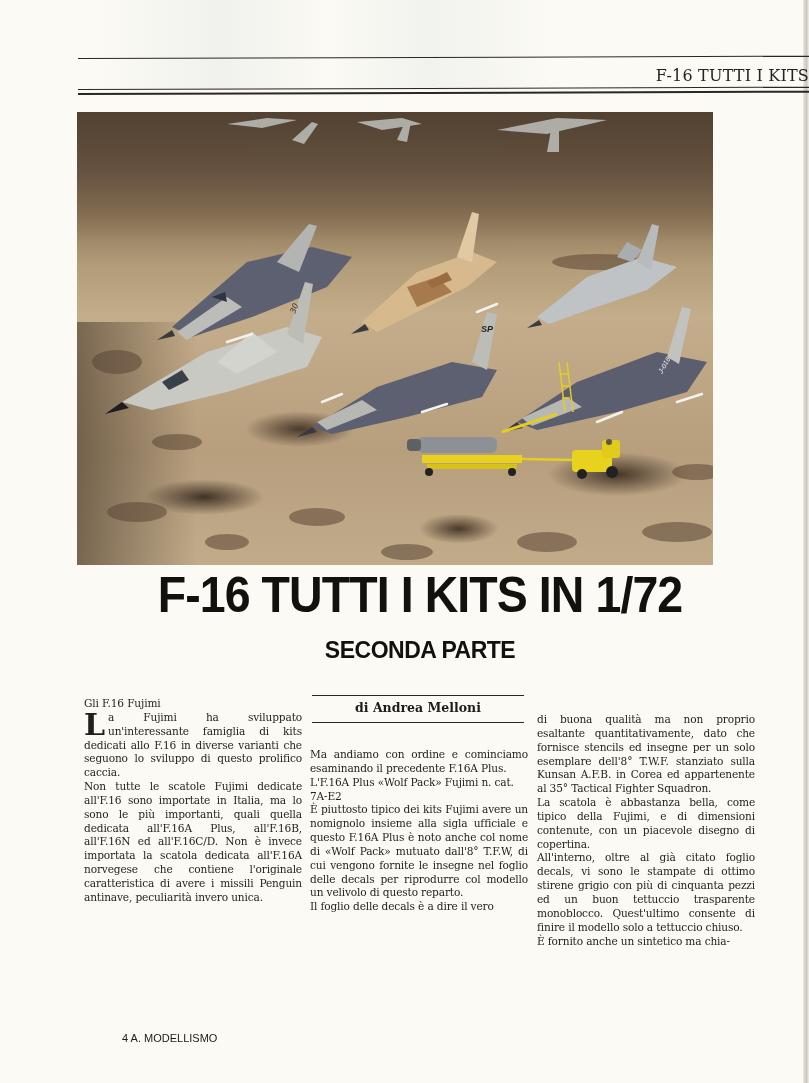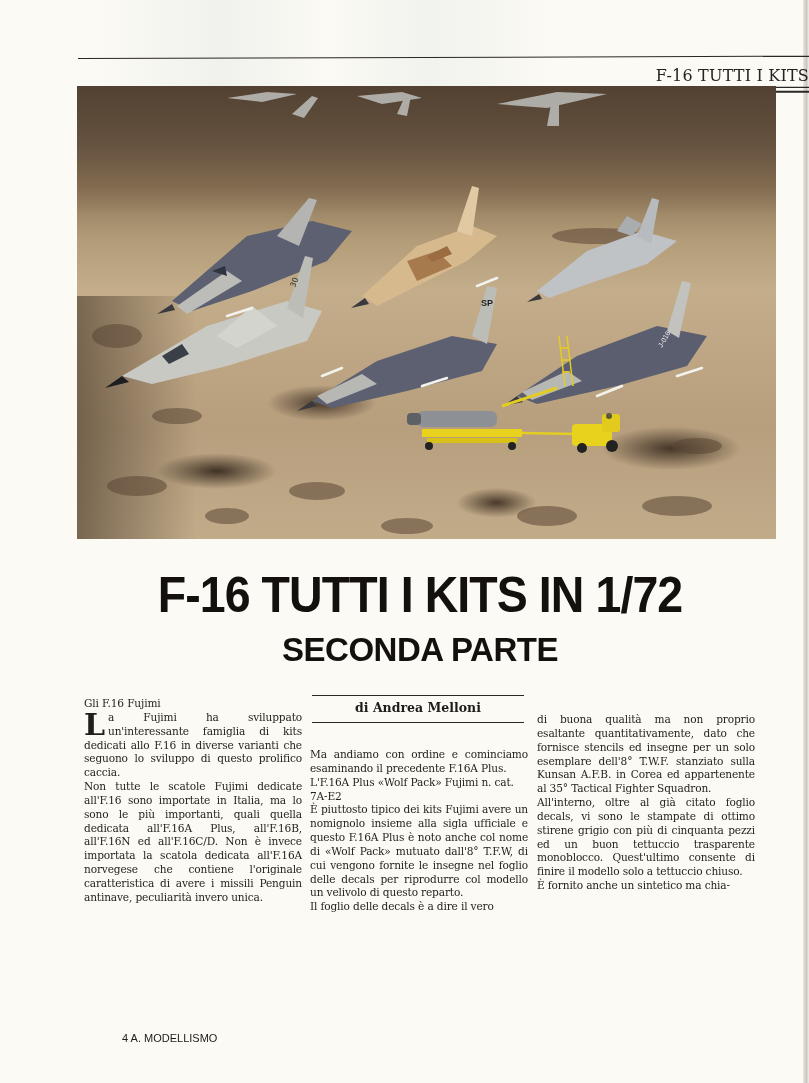--- a/index.html
+++ b/index.html
@@ -19,47 +19,48 @@
     .spine { position: absolute; right: 0; top: 0; width: 6px; height: 1083px;
       background: linear-gradient(90deg, #e8e6df, #c9c6bd 60%, #f1efe8); }
     .running-head {
       position: absolute; left: 80px; width: 729px; top: 66px;
       text-align: right;
       font-family: "DejaVu Serif", serif; font-size: 16px; letter-spacing: 0.2px;
       color: #27221f;
     }
     
     .photo {
-      position: absolute; left: 77px; top: 86px; width: 699px; height: 453px;
+      position: absolute; left: 77px; top: 112px; width: 636px; height: 453px;
       overflow: hidden;
       background:
         radial-gradient(ellipse 60px 18px at 20% 85%, #3f3124 0, rgba(63,49,36,0) 100%),
         radial-gradient(ellipse 40px 15px at 60% 92%, #4a3a2a 0, rgba(74,58,42,0) 100%),
         radial-gradient(ellipse 70px 22px at 85% 80%, #463628 0, rgba(70,54,40,0) 100%),
         radial-gradient(ellipse 55px 18px at 35% 70%, #4b3a2b 0, rgba(75,58,43,0) 100%),
         linear-gradient(180deg, #6a5441 0%, #75604a 12%, #8d7658 22%, #b39c78 34%, #c4ad8a 45%, #bea684 60%, #b79f7e 75%, #c1ab89 100%);
+      font-style: italic;
     }
     .photo .dark-band { position: absolute; left: 0; right: 0; top: 0; height: 130px;
       background: linear-gradient(180deg, rgba(70,55,42,0.65), rgba(90,72,55,0.3) 70%, rgba(90,72,55,0)); }
     .photo .shadow-left { position: absolute; left: 0; top: 210px; width: 120px; height: 243px;
       background: linear-gradient(90deg, rgba(60,46,34,0.55), rgba(60,46,34,0)); }
     
     .main-title {
       position: absolute; left: 80px; width: 680px; top: 566px;
       text-align: center;
       font-family: "Liberation Sans", sans-serif; font-weight: 900;
       font-size: 50px; line-height: 58px; letter-spacing: -1px;
       color: #14100e;
       transform: scaleX(0.93); transform-origin: center;
     }
     .sub-title {
       position: absolute; left: 80px; width: 680px; top: 630px;
       text-align: center;
       font-family: "Liberation Sans", sans-serif; font-weight: 900;
-      font-size: 33px; line-height: 40px; letter-spacing: -0.5px;
+      font-size: 23px; line-height: 40px; letter-spacing: -0.5px;
       color: #14100e;
     }
     
     .col {
       position: absolute; width: 218px;
       font-family: "DejaVu Serif", serif; font-size: 10.6px; line-height: 13.85px;
       color: #221e1b;
       text-align: justify;
       letter-spacing: -0.15px;
     }
@@ -222,17 +223,18 @@
 
 <div class="col col2">
   <p>Ma andiamo con ordine e cominciamo esaminando il precedente F.16A Plus.</p>
   <p class="hd" style="text-align:left;">L'F.16A Plus «Wolf Pack» Fujimi n. cat. 7A-E2</p>
   <p>È piuttosto tipico dei kits Fujimi avere un nomignolo insieme alla sigla ufficiale e questo F.16A Plus è noto anche col nome di «Wolf Pack» mutuato dall'8° T.F.W, di cui vengono fornite le insegne nel foglio delle decals per riprodurre col modello un velivolo di questo reparto.</p>
   <p>Il foglio delle decals è a dire il vero</p>
 </div>
 
 <div class="col col3">
   <p>di buona qualità ma non proprio esaltante quantitativamente, dato che fornisce stencils ed insegne per un solo esemplare dell'8° T.W.F. stanziato sulla Kunsan A.F.B. in Corea ed appartenente al 35° Tactical Fighter Squadron.</p>
+  <p>La scatola è abbastanza bella, come tipico della Fujimi, e di dimensioni contenute, con un piacevole disegno di copertina.</p>
   <p>All'interno, oltre al già citato foglio decals, vi sono le stampate di ottimo stirene grigio con più di cinquanta pezzi ed un buon tettuccio trasparente monoblocco. Quest'ultimo consente di finire il modello solo a tettuccio chiuso.</p>
   <p>È fornito anche un sintetico ma chia-</p>
 </div>
 
 <div class="folio">4 A. MODELLISMO</div>
 
 </body></html>

